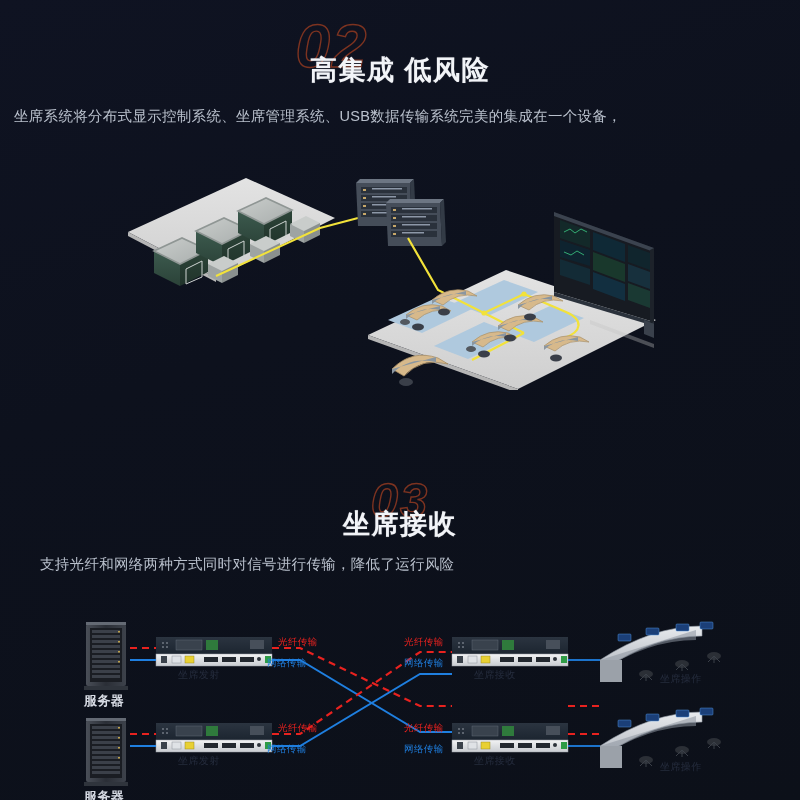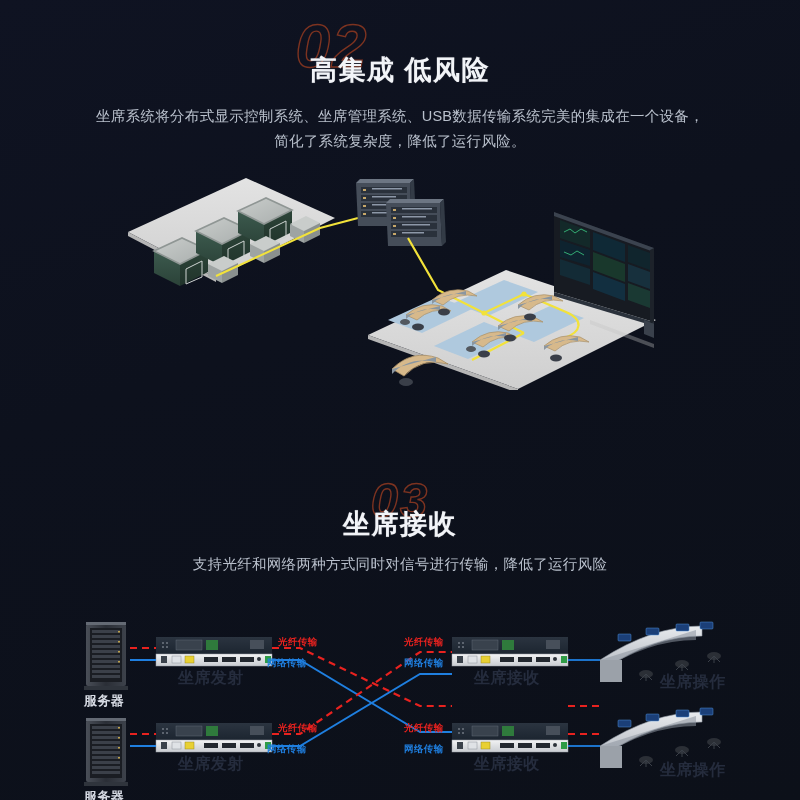--- a/index.html
+++ b/index.html
@@ -36,58 +36,57 @@
   .sec-title {
     position: absolute; left: 0; width: 800px; text-align: center;
     font-size: 27px; font-weight: 700; color: #f2f4f8;
     letter-spacing: 1.5px;
     text-shadow: 0 0 1px rgba(255,255,255,.45);
   }
   .t02 { top: 52px; }
   .t03 { top: 506px; }
 
   .sec-sub {
-    position: absolute; left: 0; width: 800px; text-align: center;
+    position: absolute; left: 0; width: 800px; 
     font-size: 14.5px; color: #b9c0cc; line-height: 25px;
     letter-spacing: .3px;
   }
   .s02 { top: 104px; padding: 0 14px; }
   .s03 { top: 552px; padding: 0 40px; }
 
   
   .illus { position: absolute; left: 120px; top: 170px; width: 570px; height: 220px; }
   .illus svg { display: block; }
 
   
   .diagram { position: absolute; left: 0; top: 610px; width: 800px; height: 190px; }
   .diagram svg { display: block; }
 
   .lbl {
-    position: absolute; font-size: 9.5px; font-weight: 700;
+    position: absolute; font-size: 9.5px; font-weight: 400;
     letter-spacing: .4px; white-space: nowrap;
   }
   .lbl-fiber { color: #e8221f; }
   .lbl-net   { color: #1f7fe0; }
   .lbl-srv   { color: #d7dbe4; font-size: 13px; font-weight: 700; }
-  .lbl-ghost { color: #252c3d; font-size: 16px; font-weight: 700; }
+  .lbl-ghost { color: #252c3d; font-size: 10px; font-weight: 400; }
 </style>
 </head>
 <body>
 
 <div class="page">
 
   <div class="sec02">
 
     <div class="wm wm02">02</div>
 
     <div class="sec-title t02">高集成 低风险</div>
 
     <div class="sec-sub s02">
       <div>坐席系统将分布式显示控制系统、坐席管理系统、USB数据传输系统完美的集成在一个设备，</div>
-      <div>简化了系统复杂度，降低了运行风险。</div>
     </div>
 
     <div class="illus">
       <svg width="570" height="220" viewBox="0 0 570 220">
         <defs>
           <linearGradient id="floorG" x1="0" y1="0" x2="0" y2="1">
             <stop offset="0" stop-color="#e3e3e3"></stop>
               <stop offset="1" stop-color="#cfcfcf"></stop>
           </linearGradient>
           <linearGradient id="cabTop" x1="0" y1="0" x2="1" y2="1">

